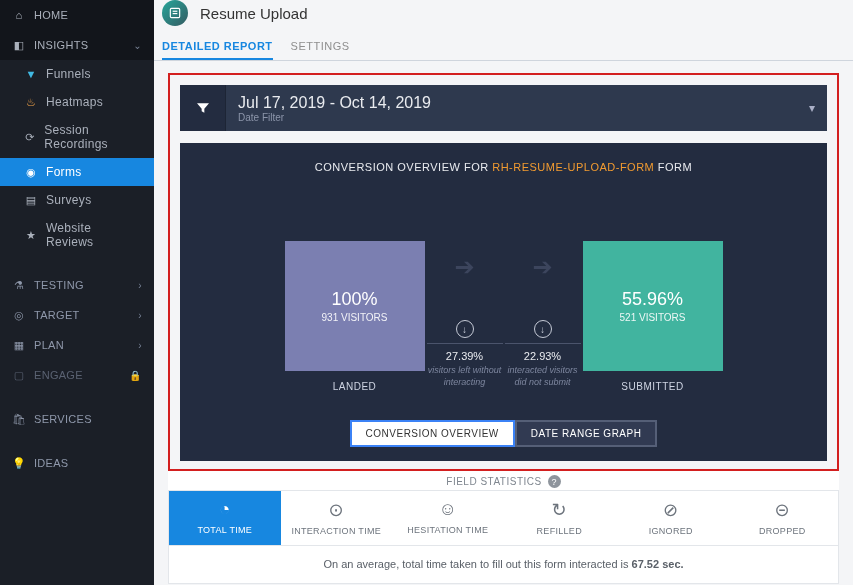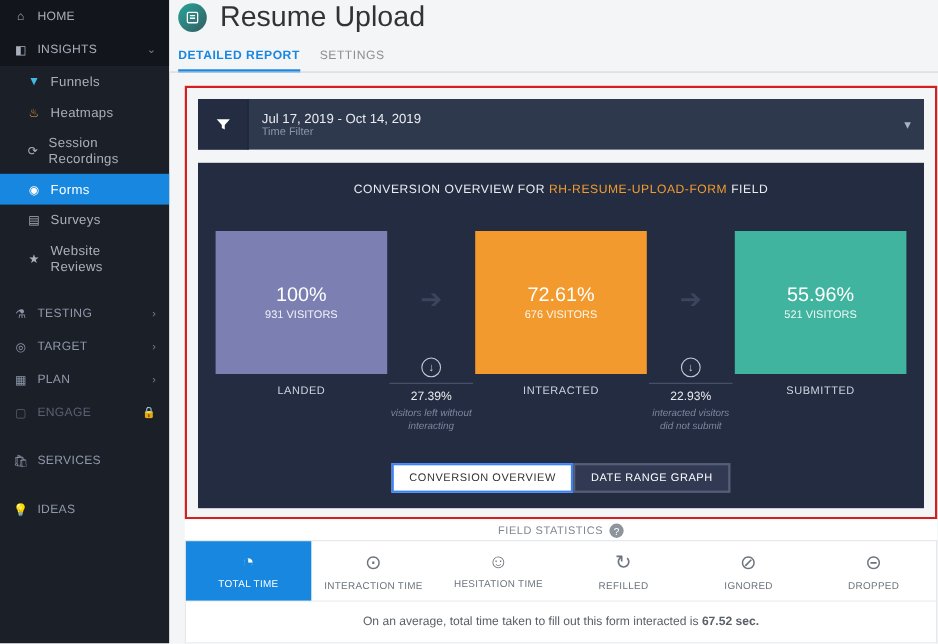--- a/index.html
+++ b/index.html
@@ -15,45 +15,45 @@
 .nav-item.active .ico { color: #fff; }
 .nav-group-header { background: #12151b; }
 .nav-item.section { color: #8f98ab; }
 
 
 .main { flex: 1; display: flex; flex-direction: column; background: #f4f5f7; }
 
 .top-header { background: #f4f5f7; padding: 0 16px 0 8px; }
 .title-row { display: flex; align-items: center; gap: 12px; padding-top: 0; }
 .page-icon { width: 26px; height: 26px; border-radius: 50%; background: linear-gradient(135deg, #26a69a, #355b62); display: flex; align-items: center; justify-content: center; color: #fff; }
-.page-title { font-size: 26px; font-weight: 400; color: #333; }
+.page-title { font-size: 15px; font-weight: 400; color: #333; }
 .tabs { display: flex; gap: 18px; margin-top: 8px; font-size: 11px; letter-spacing: 0.5px; }
 .tab { padding: 6px 0; border-bottom: 3px solid transparent; color: #8e8e8e; cursor: pointer; }
 .tab.active { color: #1787e0; border-bottom-color: #1787e0; font-weight: 600; }
 .hr { height: 1px; background: #cfd5dd; margin-top: -1px; }
 
 .content { padding: 12px 14px 0 14px; }
 
 .red-frame { border: 2px solid #d31f1f; padding: 10px 10px 8px 10px; }
 
 
 .filter-bar { background: #2e394e; display: flex; align-items: stretch; height: 46px; color: #fff; }
 .filter-icon { width: 46px; display: flex; align-items: center; justify-content: center; border-right: 1px solid #1d2535; background: #232c40; }
 .filter-text { padding: 6px 12px; display: flex; flex-direction: column; justify-content: center; }
-.filter-value { font-size: 12px; color: #e9ebef; }
+.filter-value { font-size: 16px; color: #e9ebef; }
 .filter-label { font-size: 10px; color: #8c95aa; }
 .filter-drop { margin-left: auto; width: 30px; display: flex; align-items: center; justify-content: center; color: #aab0c7; font-size: 12px; }
 
 
 .overview { background: #232c40; margin-top: 12px; padding: 18px 16px 14px 16px; text-align: center; }
 .ov-title { color: #e9ebef; font-size: 11px; letter-spacing: 0.5px; margin-bottom: 32px; }
 .ov-title .form-id { color: #f29b30; }
 
 .funnel { display: flex; align-items: flex-start; justify-content: center; gap: 2px; }
-.stage { width: 156px; }
+.stage { width: 140px; margin-top: 36px; }
 .card { height: 130px; display: flex; flex-direction: column; align-items: center; justify-content: center; color: #fff; }
 .card.landed { background: #7b7fb1; }
 .card.interacted { background: #f39a2f; }
 .card.submitted { background: #41b49f; }
 .card .pct { font-size: 18px; font-weight: 400; }
 .card .vis { font-size: 10px; opacity: 0.9; margin-top: 2px; text-transform: uppercase; }
 .stage .label { color: #cfd5e3; font-size: 10px; letter-spacing: 0.5px; margin-top: 10px; }
 
 .gap { width: 76px; padding-top: 90px; position: relative; }
 .gap .bigarrow { position: absolute; top: 48px; left: 50%; transform: translateX(-50%); color: #3c455d; font-size: 24px; }
@@ -172,56 +172,49 @@
     <div class="red-frame">
 
       <div class="filter-bar">
         <div class="filter-icon">
           <svg width="16" height="16" viewBox="0 0 24 24" fill="#fff">
               <path d="M3 5h18l-7 8v6l-4-2v-4z"></path>
             </svg>
         </div>
         <div class="filter-text">
           <span class="filter-value">Jul 17, 2019 - Oct 14, 2019</span>
-          <span class="filter-label">Time Filter</span>
+          <span class="filter-label">Date Filter</span>
         </div>
         <div class="filter-drop">▾</div>
       </div>
 
       <div class="overview">
         <div class="ov-title">
           <span>CONVERSION OVERVIEW FOR</span>
           <span class="form-id">RH-RESUME-UPLOAD-FORM</span>
-          <span>FIELD</span>
+          <span>FORM</span>
         </div>
 
         <div class="funnel">
           <div class="stage">
             <div class="card landed">
               <div class="pct">100%</div>
               <div class="vis">931 VISITORS</div>
             </div>
             <div class="label">LANDED</div>
           </div>
 
           <div class="gap">
             <span class="bigarrow">➔</span>
             <div class="dcircle">↓</div>
             <div class="sepline"></div>
             <div class="gpct">27.39%</div>
             <div class="gtxt">visitors left without interacting</div>
           </div>
 
-          <div class="stage">
-            <div class="card interacted">
-              <div class="pct">72.61%</div>
-              <div class="vis">676 VISITORS</div>
-            </div>
-            <div class="label">INTERACTED</div>
-          </div>
 
           <div class="gap">
             <span class="bigarrow">➔</span>
             <div class="dcircle">↓</div>
             <div class="sepline"></div>
             <div class="gpct">22.93%</div>
             <div class="gtxt">interacted visitors did not submit</div>
           </div>
 
           <div class="stage">

